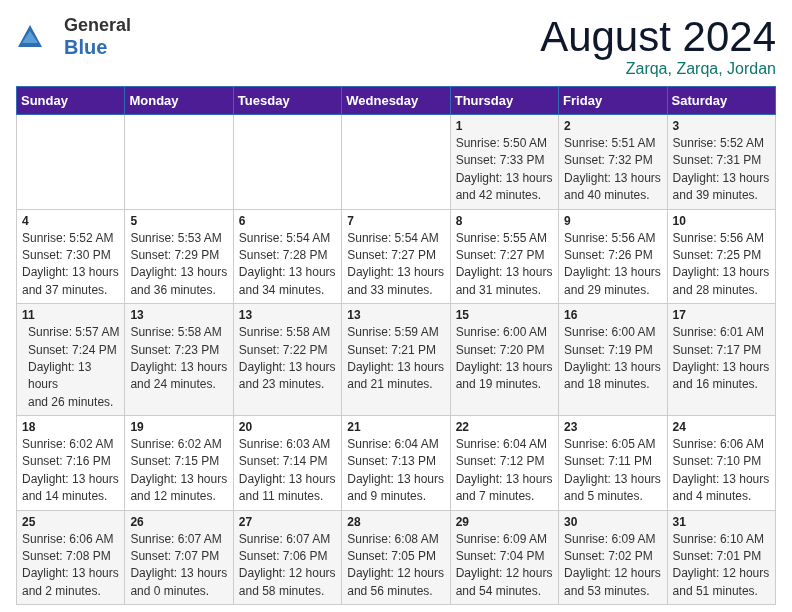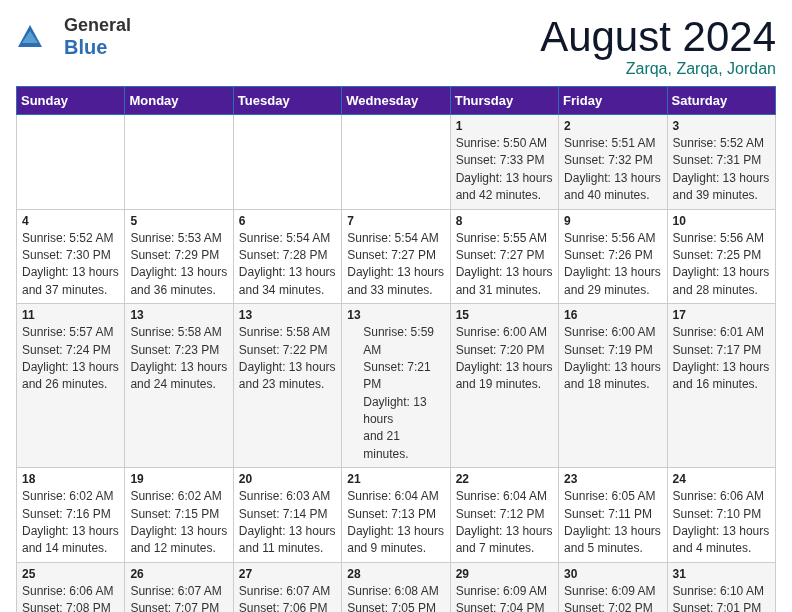--- a/index.html
+++ b/index.html
@@ -202,42 +202,42 @@
           <span class="day-number">10</span>
           <div class="day-info" style="white-space: pre-line;">Sunrise: 5:56 AM
 Sunset: 7:25 PM
 Daylight: 13 hours
 and 28 minutes.</div>
         </td>
       </tr>
       <tr>
         <td>
           <span class="day-number">11</span>
-          <div class="day-info" style="white-space: pre-line;">Sunrise: 5:57 AM
+          <div class="day-info" style="white-space: pre-line; margin-left: 6px;">Sunrise: 5:57 AM
 Sunset: 7:24 PM
 Daylight: 13 hours
 and 26 minutes.</div>
         </td>
         <td>
           <span class="day-number">13</span>
           <div class="day-info" style="white-space: pre-line;">Sunrise: 5:58 AM
 Sunset: 7:23 PM
 Daylight: 13 hours
 and 24 minutes.</div>
         </td>
         <td>
           <span class="day-number">13</span>
           <div class="day-info" style="white-space: pre-line;">Sunrise: 5:58 AM
 Sunset: 7:22 PM
 Daylight: 13 hours
 and 23 minutes.</div>
         </td>
         <td>
           <span class="day-number">13</span>
-          <div class="day-info" style="white-space: pre-line; margin-left: 16px;">Sunrise: 5:59 AM
+          <div class="day-info" style="white-space: pre-line;">Sunrise: 5:59 AM
 Sunset: 7:21 PM
 Daylight: 13 hours
 and 21 minutes.</div>
         </td>
         <td>
           <span class="day-number">15</span>
           <div class="day-info" style="white-space: pre-line;">Sunrise: 6:00 AM
 Sunset: 7:20 PM
 Daylight: 13 hours
 and 19 minutes.</div>

